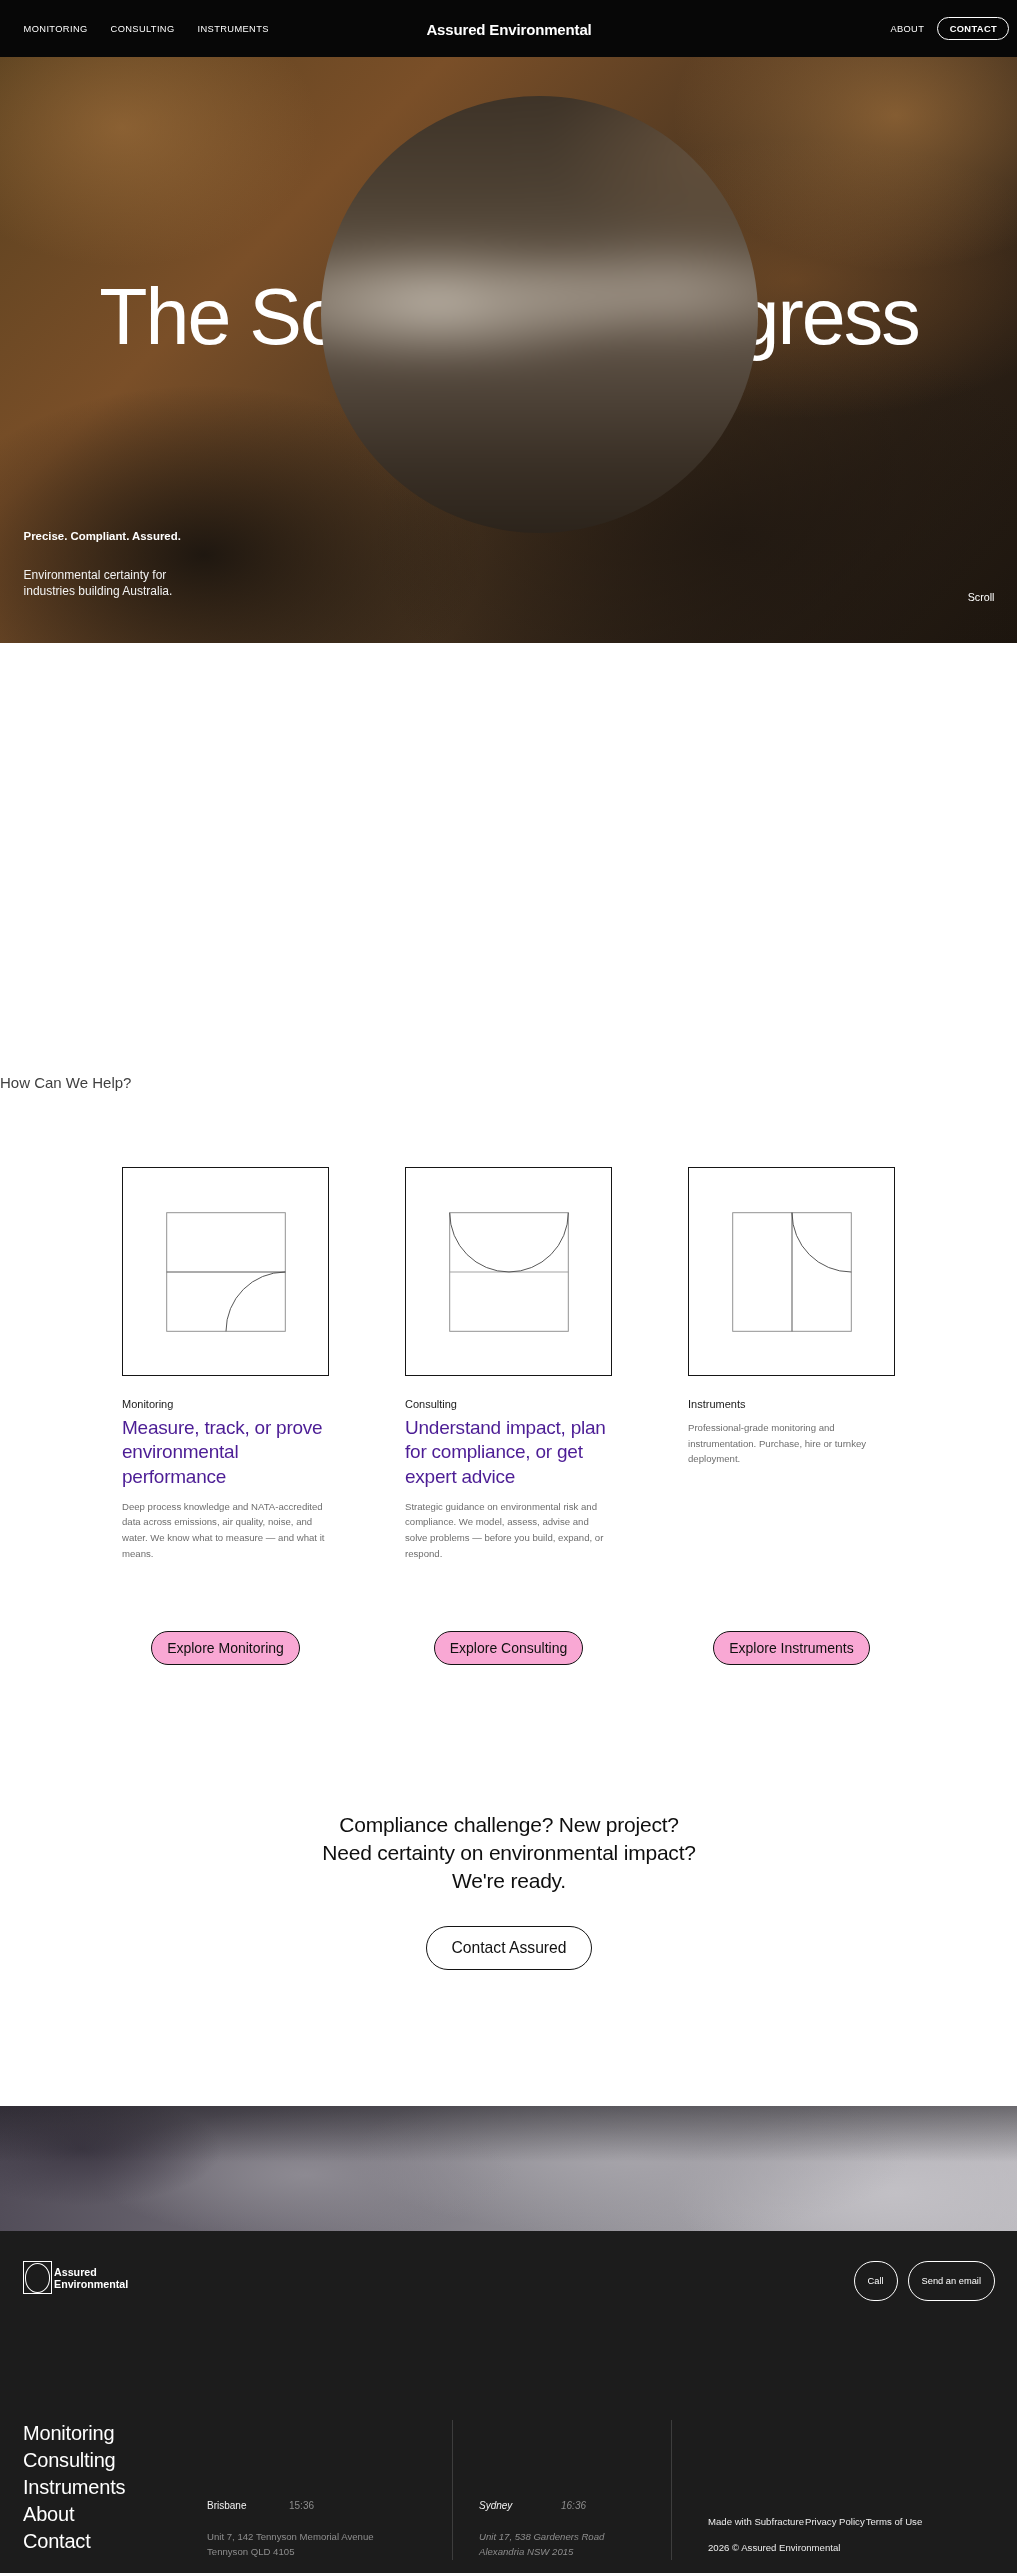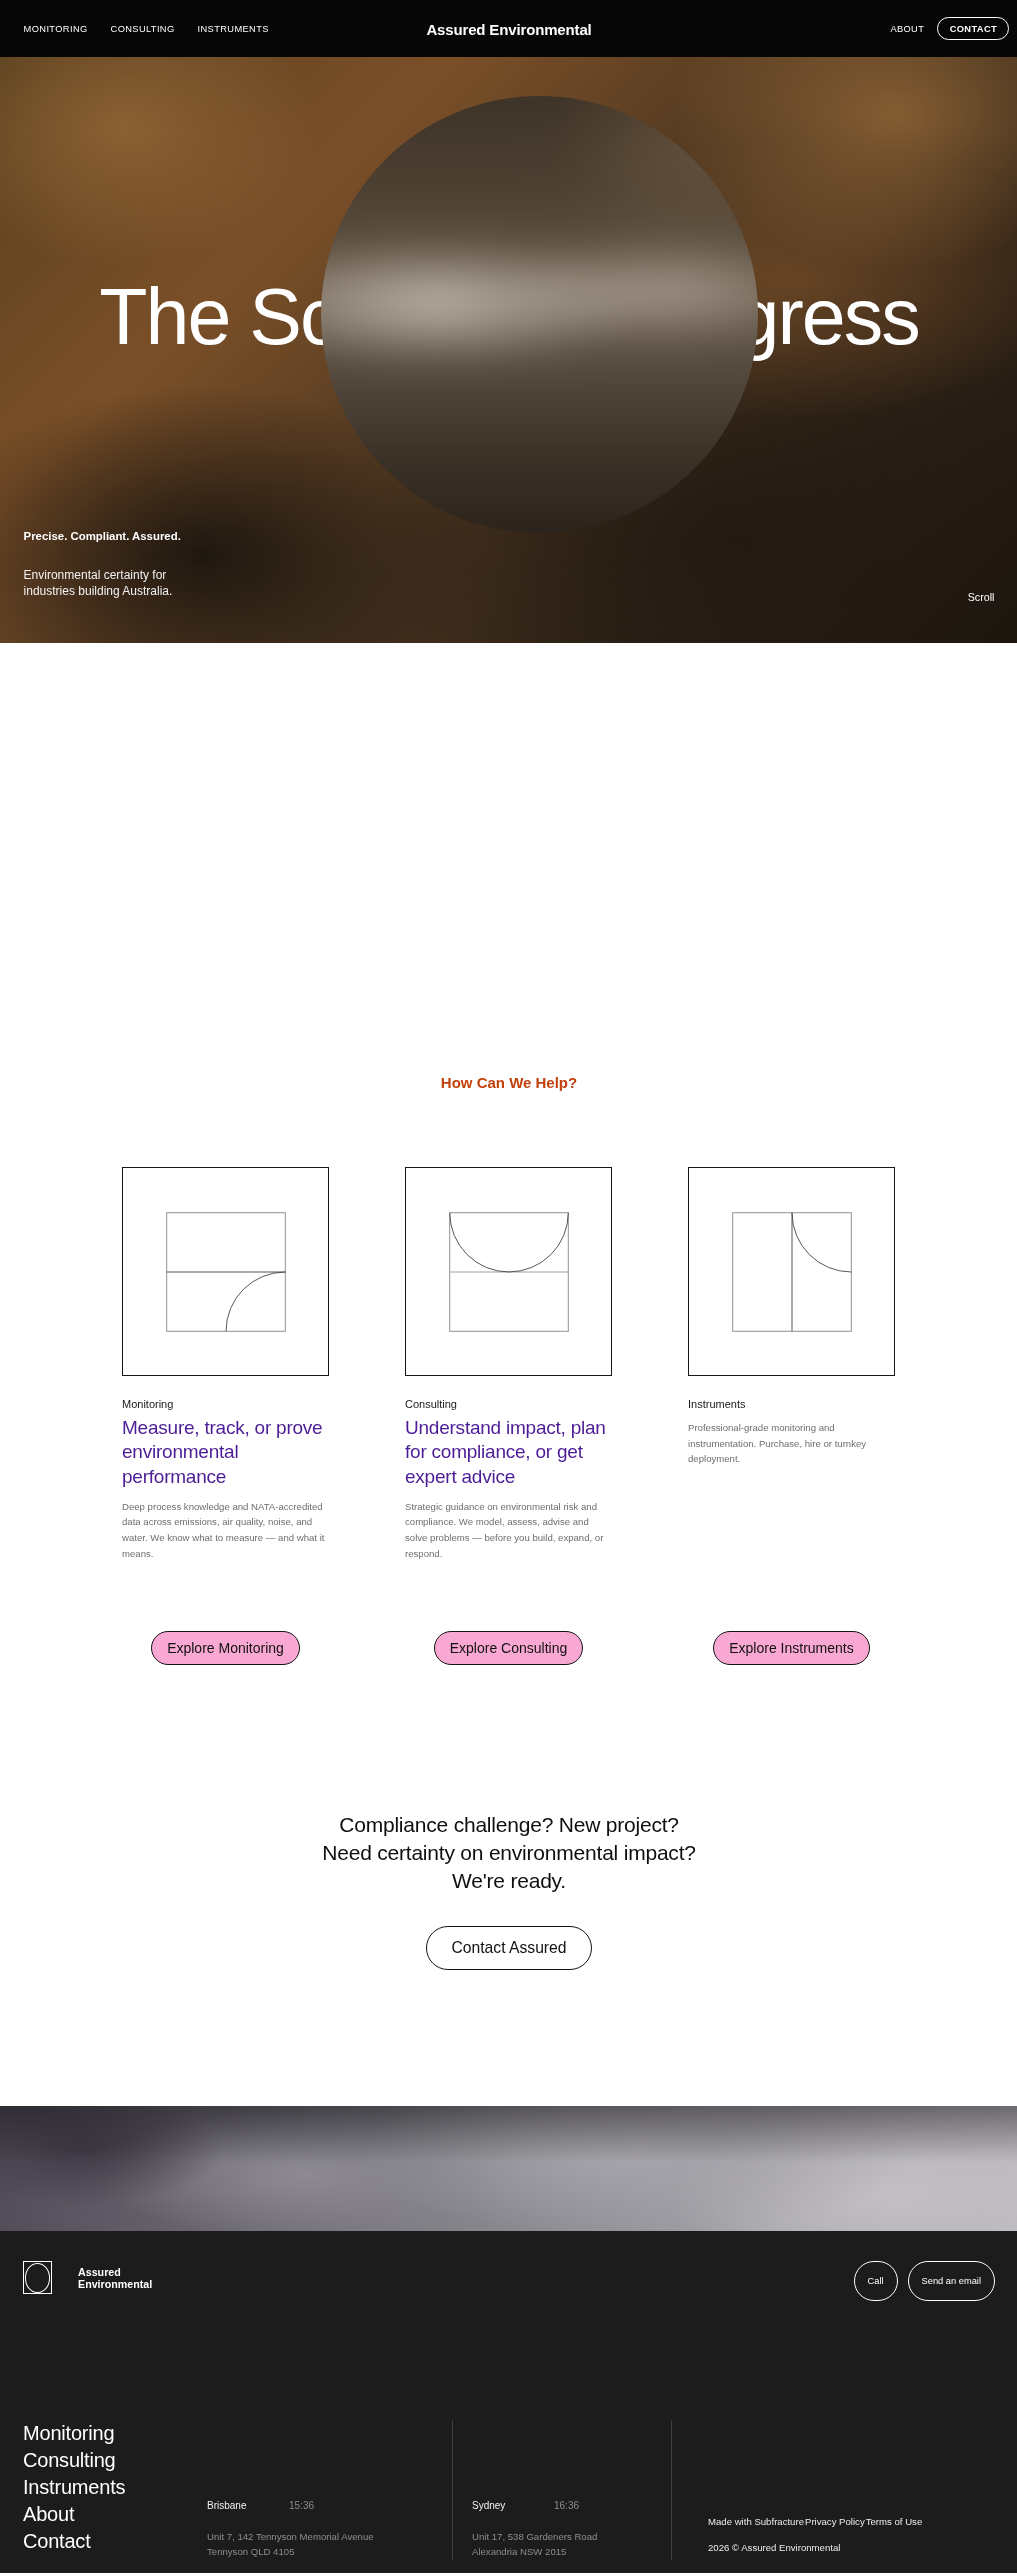--- a/index.html
+++ b/index.html
@@ -32,21 +32,21 @@
       radial-gradient(ellipse 45% 14% at 72% 46%, rgba(188,178,166,.65), transparent 70%),
       radial-gradient(ellipse 40% 30% at 80% 20%, rgba(120,95,70,.6), transparent 70%),
       linear-gradient(180deg, #342a20 0%, #4e4234 30%, #6b5e50 46%, #5c5044 56%, #3a3026 76%, #1f1912 100%);
     filter:blur(15.7px);
   }
   .hero .tagline { position:absolute; left:23.6px; top:473px; color:#fff; font-size:11.4px; font-weight:700; z-index:3; }
   .hero .subline { position:absolute; left:23.6px; top:511px; color:#f2f2f2; font-size:12px; line-height:1.32; white-space:pre-line; z-index:3; }
   .hero .scroll { position:absolute; right:23.6px; bottom:40px; color:#fff; font-size:10.7px; z-index:3; cursor:pointer; }
 
   
-  .services-heading { margin-top:431px; text-align:center; color:#c2410c; font-size:15px; font-weight:700; }
+  .services-heading { margin-top:431px; color:#404040; font-size:15px; font-weight:400; }
   .cards { width:774px; margin:76px auto 0; display:flex; gap:76px; }
   .card-col { width:207px; display:flex; flex-direction:column; height:498px; }
   .diagram-box { width:207px; height:209px; border:0.7px solid #161616; display:flex; align-items:center; justify-content:center; }
   .diagram-box svg { display:block; }
   .card-label { margin-top:22px; font-size:11px; color:#1a1a1a; }
   .card-title { margin-top:6px; font-size:19px; font-weight:500; letter-spacing:-0.012em; line-height:1.28; color:#4c1d95; }
   .card-body { margin-top:10px; font-size:9.6px; color:#6e6e6e; line-height:1.62; }
   .card-btn-wrap { margin-top:auto; text-align:center; }
   .pill-dark { display:inline-block; border:0.7px solid #141414; border-radius:713px; padding:7.9px 15px; font-size:14px; font-weight:400; color:#111; background:#f9a8d4; cursor:pointer; font-family:"Liberation Sans", sans-serif; }
 
@@ -63,33 +63,33 @@
       radial-gradient(ellipse 200px 79px at 8% 35%, #3f3a46 0%, transparent 70%),
       radial-gradient(ellipse 300px 93px at 30% 55%, #8d8a92 0%, transparent 70%),
       radial-gradient(ellipse 371px 107px at 62% 40%, #a6a4aa 0%, transparent 75%),
       radial-gradient(ellipse 300px 121px at 88% 70%, #c2c0c5 0%, transparent 75%),
       linear-gradient(95deg, #514c58 0%, #6e6a74 25%, #8f8d94 55%, #aaa8ae 80%, #bcbabf 100%);
   }
 
   
   .footer { background:#1c1c1c; color:#fff; height:342px; padding:0 23px; overflow:hidden; }
   .footer-top { margin-top:30px; display:flex; justify-content:space-between; align-items:flex-start; }
-  .logo-block { display:flex; gap:26px; align-items:center; }
+  .logo-block { display:flex; gap:2px; align-items:center; }
   .logo-icon { width:29px; height:33px; border:1.1px solid #fff; position:relative; }
   .logo-icon .ellipse { position:absolute; inset:0.7px; border:1.1px solid #fff; border-radius:50%; }
   .logo-name { font-size:10.7px; font-weight:700; line-height:1.12; }
   .footer-actions { display:flex; gap:10px; }
   .pill-light { border:0.7px solid #fff; border-radius:713px; padding:14px 13px; color:#fff; font-size:9.3px; background:transparent; cursor:pointer; font-family:"Liberation Sans", sans-serif; }
 
   .footer-bottom { margin-top:119px; display:flex; align-items:stretch; min-height:136px; }
   .fcol-nav { width:184px; }
   .fcol-nav a { display:block; color:#fff; font-size:20px; font-weight:400; line-height:27px; text-decoration:none; letter-spacing:-0.01em; cursor:pointer; }
   .fcol-office { padding-top:80px; }
   .fcol-office.brisbane { width:245px; }
-  .fcol-office.sydney { width:219px; border-left:0.7px solid #3d3d3d; padding-left:19px; }
+  .fcol-office.sydney { width:219px; border-left:0.7px solid #3d3d3d; padding-left:26px;font-style:italic; }
   .fcol-legal { flex:1; border-left:0.7px solid #3d3d3d; padding-left:36px; padding-top:96px; }
   .city-row { display:flex; font-size:10px; }
   .city-name { color:#f2f2f2; width:82px; }
   .city-time { color:#8d8d8d; }
   .office-address { margin-top:18.6px; color:#8d8d8d; font-size:9.6px; line-height:1.55; white-space:pre-line; }
   .legal-links { display:flex; gap:1px; font-size:9.6px; color:#ececec; }
   .legal-links a { color:#ececec; text-decoration:none; cursor:pointer; }
   .copyright { margin-top:15px; font-size:9.6px; color:#ececec; }
 </style>
 </head>

